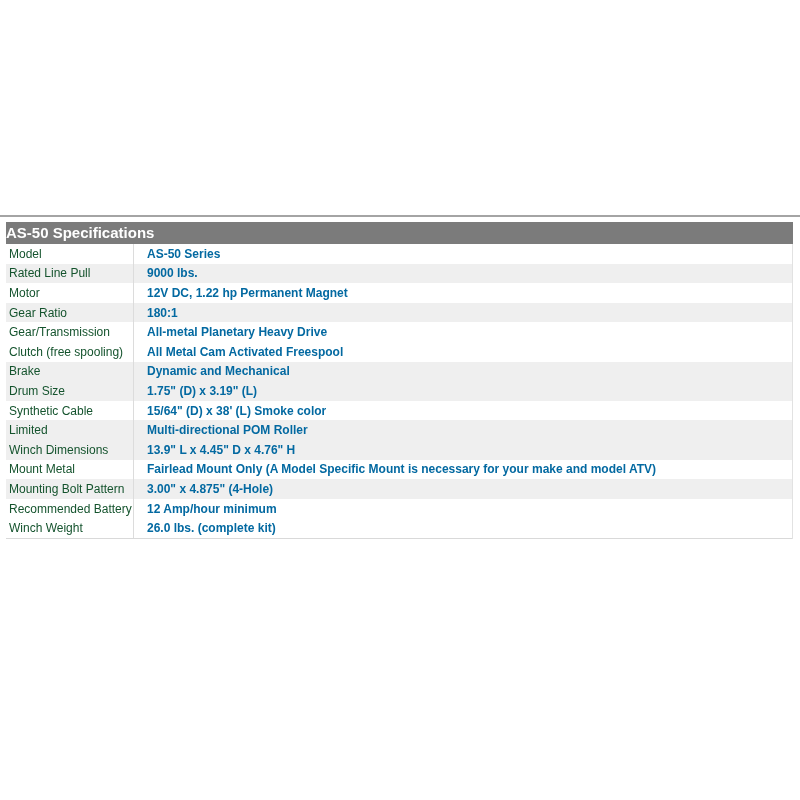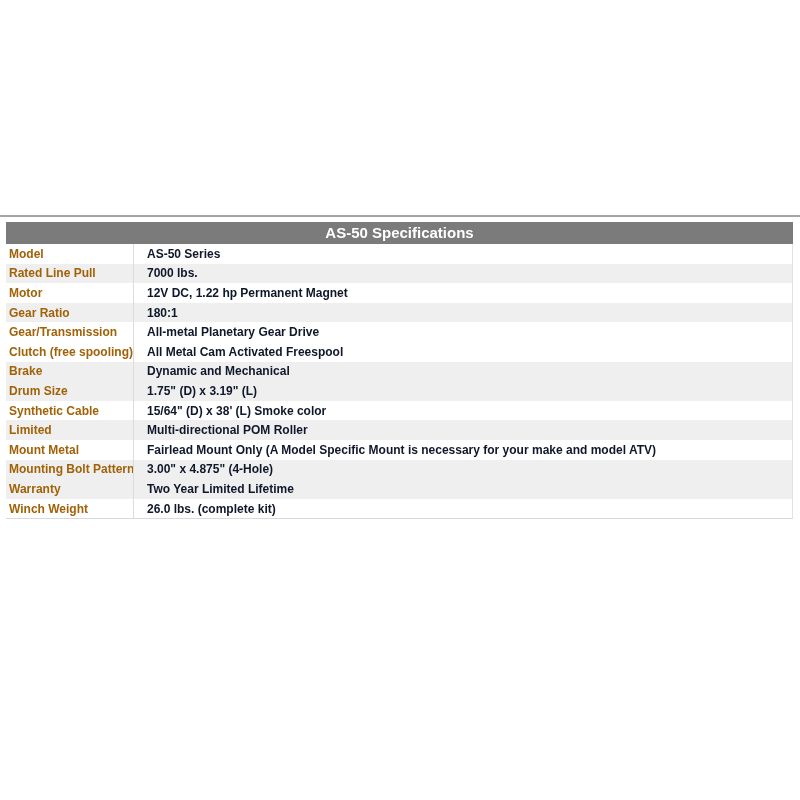--- a/index.html
+++ b/index.html
@@ -29,21 +29,21 @@
     top: 222px;
     width: 787px;
   }
   .spec-header {
     height: 22px;
     line-height: 22px;
     background: #7b7b7b;
     color: #ffffff;
     font-size: 15px;
     font-weight: bold;
-    text-align: center;
+    text-align: left;
   }
   .spec-rows {
     border-right: 1px solid #e2e2e2;
   }
   .spec-row {
     display: flex;
     height: 19.6px;
     align-items: center;
     background: #ffffff;
   }
@@ -55,31 +55,31 @@
   }
   .spec-label {
     flex: 0 0 128px;
     box-sizing: border-box;
     padding-left: 3px;
     border-right: 1px solid #dcdcdc;
     align-self: stretch;
     display: flex;
     align-items: center;
     font-size: 12px;
-    color: #a16207;
-    font-weight: 700;
+    color: #14532d;
+    font-weight: 400;
     white-space: nowrap;
     overflow: hidden;
   }
   .spec-value {
     flex: 1 1 auto;
     padding-left: 13px;
     font-size: 12px;
     font-weight: bold;
-    color: #0f172a;
+    color: #0369a1;
     white-space: nowrap;
     overflow: hidden;
   }
 </style>
 </head>
 <body>
 
 <div class="canvas">
 
   <div class="top-rule"></div>
@@ -88,33 +88,33 @@
     <div class="spec-header">AS-50 Specifications</div>
 
     <div class="spec-rows">
 
     <div class="spec-row">
         <div class="spec-label">Model</div>
         <div class="spec-value">AS-50 Series</div>
       </div>
         <div class="spec-row striped">
         <div class="spec-label">Rated Line Pull</div>
-        <div class="spec-value">7000 lbs.</div>
+        <div class="spec-value">9000 lbs.</div>
       </div>
         <div class="spec-row">
         <div class="spec-label">Motor</div>
         <div class="spec-value">12V DC, 1.22 hp Permanent Magnet</div>
       </div>
         <div class="spec-row striped">
         <div class="spec-label">Gear Ratio</div>
         <div class="spec-value">180:1</div>
       </div>
         <div class="spec-row">
         <div class="spec-label">Gear/Transmission</div>
-        <div class="spec-value">All-metal Planetary Gear Drive</div>
+        <div class="spec-value">All-metal Planetary Heavy Drive</div>
       </div>
         <div class="spec-row">
         <div class="spec-label">Clutch (free spooling)</div>
         <div class="spec-value">All Metal Cam Activated Freespool</div>
       </div>
         <div class="spec-row striped">
         <div class="spec-label">Brake</div>
         <div class="spec-value">Dynamic and Mechanical</div>
       </div>
         <div class="spec-row striped">
@@ -122,31 +122,35 @@
         <div class="spec-value">1.75" (D) x 3.19" (L)</div>
       </div>
         <div class="spec-row">
         <div class="spec-label">Synthetic Cable</div>
         <div class="spec-value">15/64" (D) x 38' (L) Smoke color</div>
       </div>
         <div class="spec-row striped">
         <div class="spec-label">Limited</div>
         <div class="spec-value">Multi-directional POM Roller</div>
       </div>
+        <div class="spec-row striped">
+        <div class="spec-label">Winch Dimensions</div>
+        <div class="spec-value">13.9" L x 4.45" D x 4.76" H</div>
+      </div>
         <div class="spec-row">
         <div class="spec-label">Mount Metal</div>
         <div class="spec-value">Fairlead Mount Only (A Model Specific Mount is necessary for your make and model ATV)</div>
       </div>
         <div class="spec-row striped">
         <div class="spec-label">Mounting Bolt Pattern</div>
         <div class="spec-value">3.00" x 4.875" (4-Hole)</div>
       </div>
-        <div class="spec-row striped">
-        <div class="spec-label">Warranty</div>
-        <div class="spec-value">Two Year Limited Lifetime</div>
+        <div class="spec-row">
+        <div class="spec-label">Recommended Battery</div>
+        <div class="spec-value">12 Amp/hour minimum</div>
       </div>
         <div class="spec-row">
         <div class="spec-label">Winch Weight</div>
         <div class="spec-value">26.0 lbs. (complete kit)</div>
       </div>
       </div>
   </div>
 
 </div>
 

